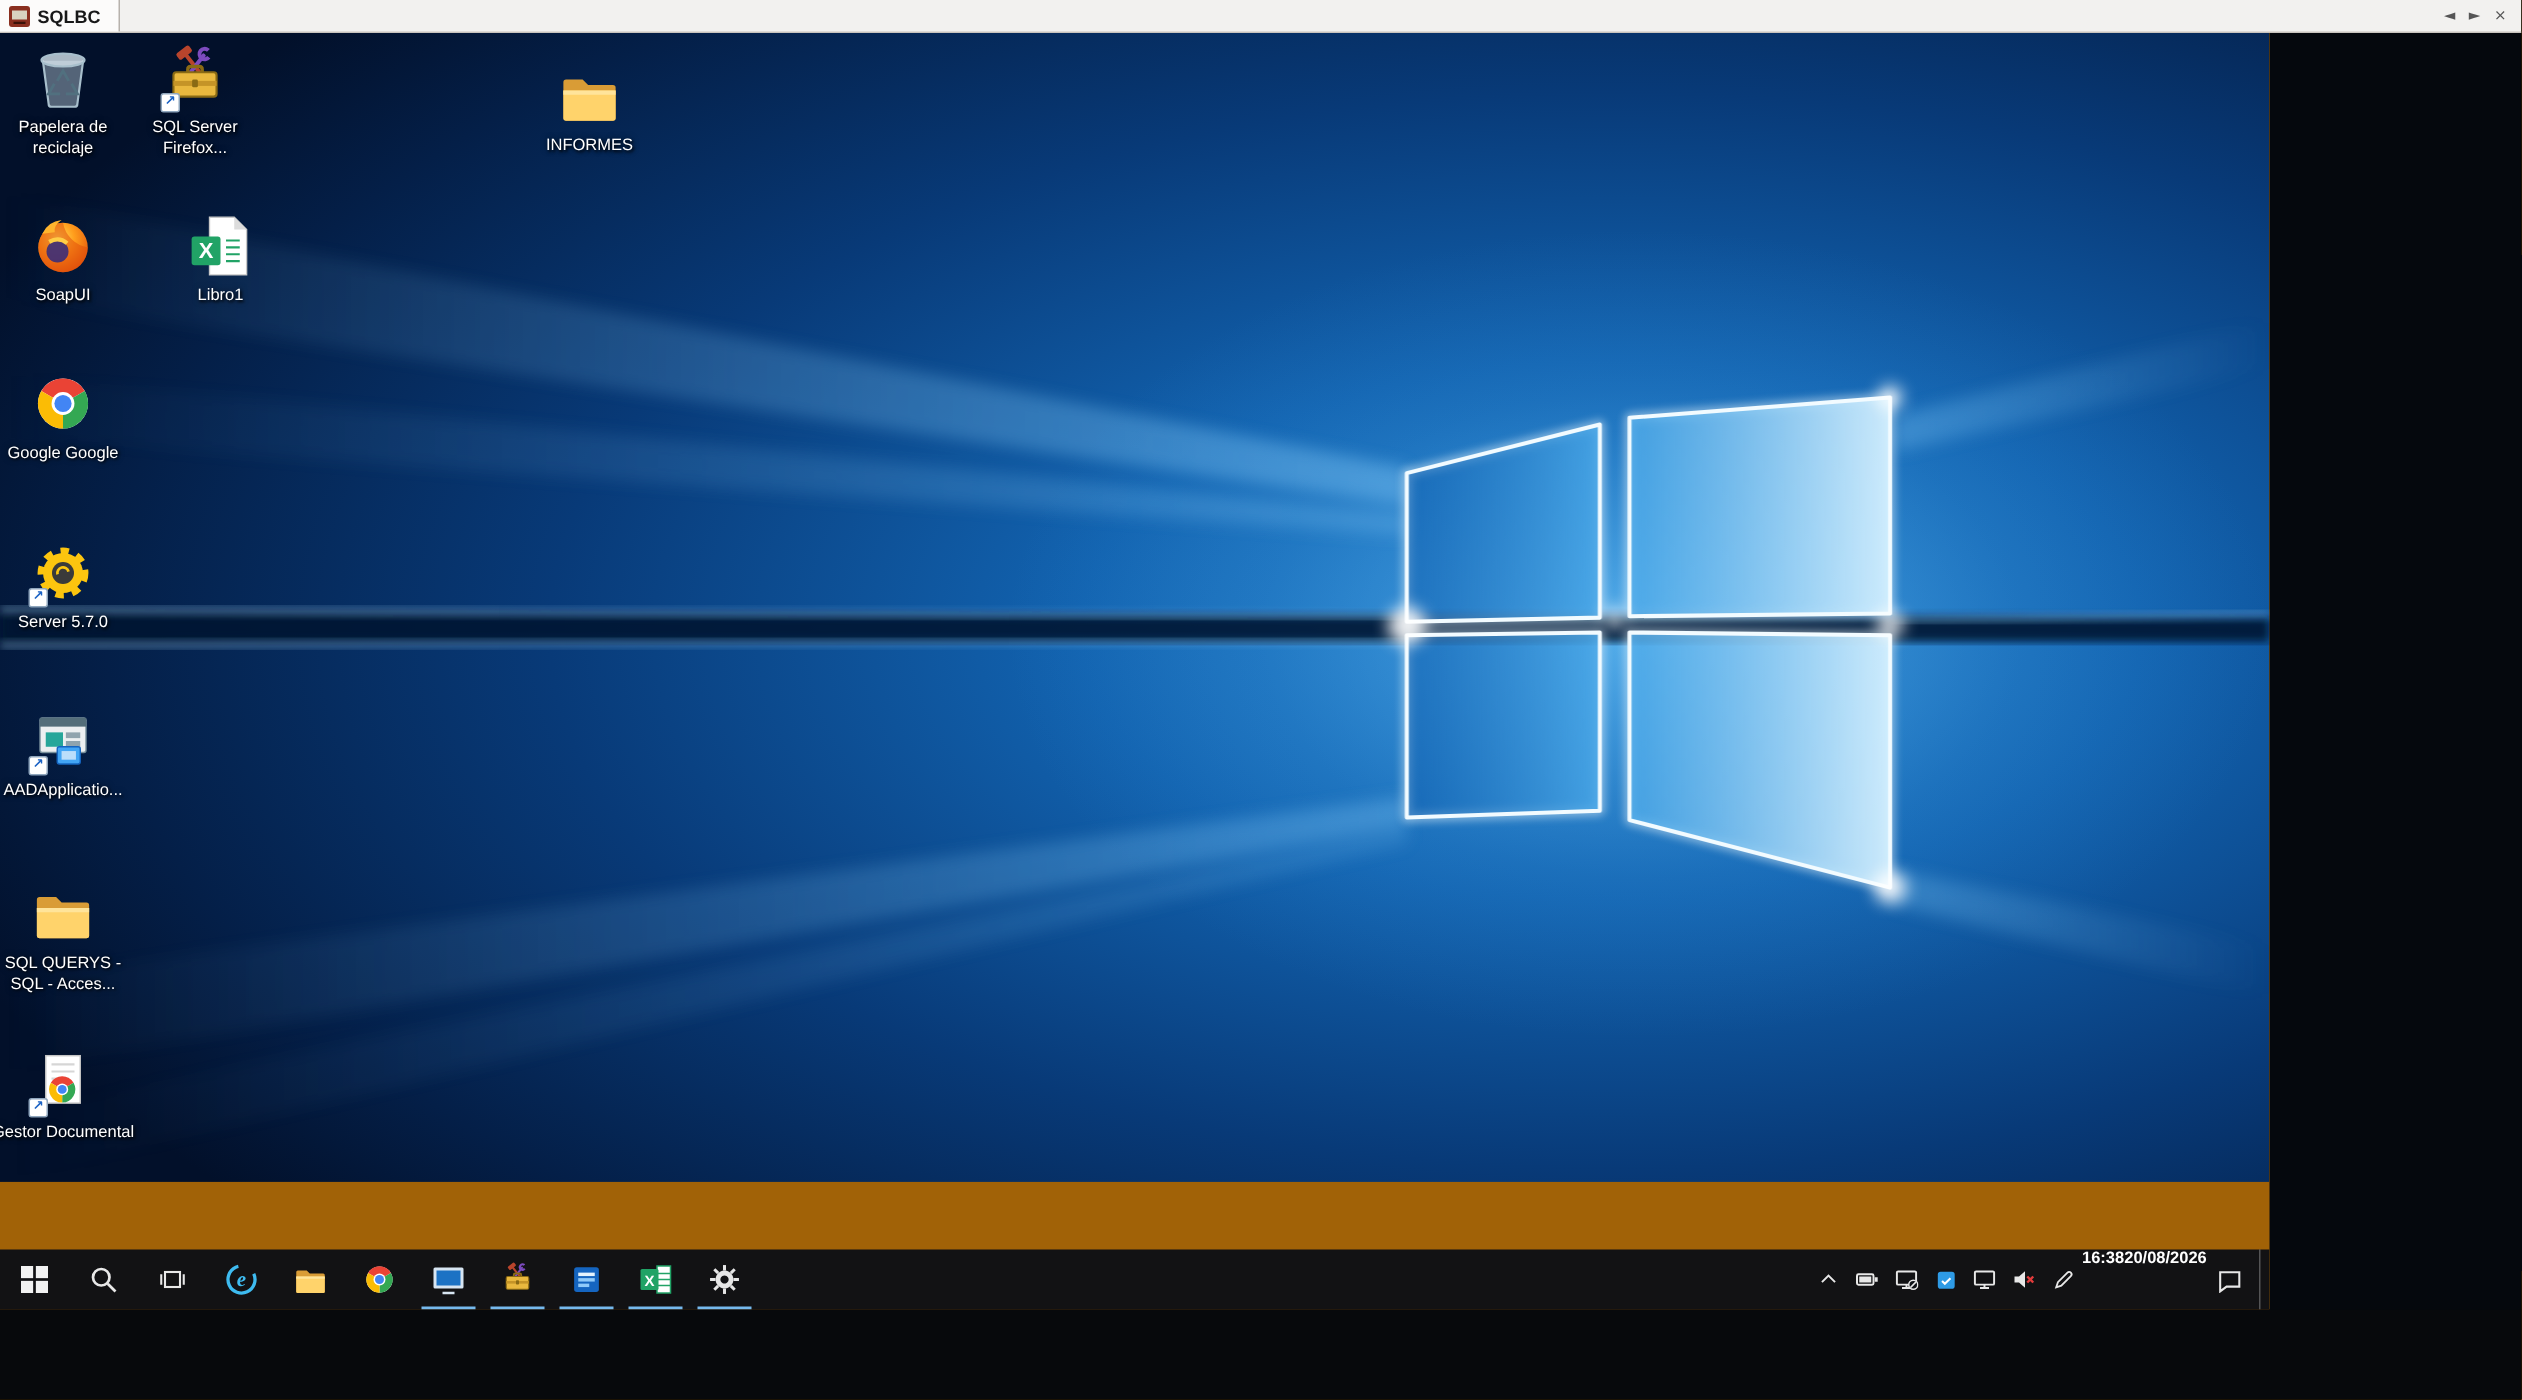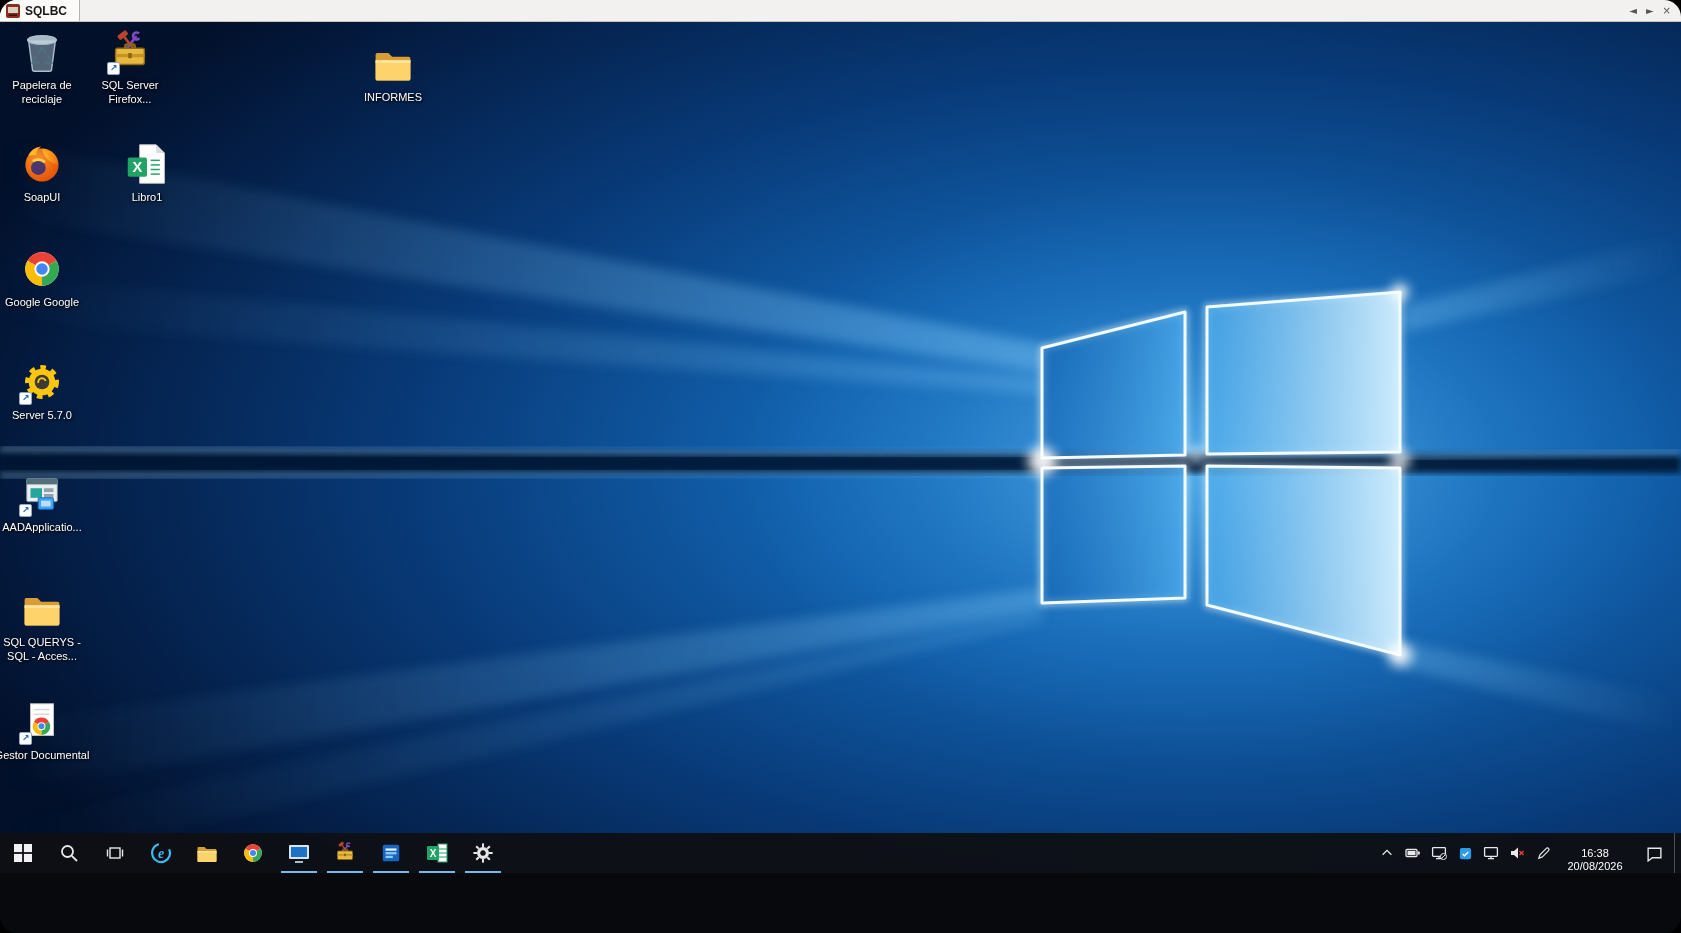--- a/index.html
+++ b/index.html
@@ -1,50 +1,50 @@
 <!DOCTYPE html>
 <html><head>
 <meta charset="utf-8">
 <style>
   * { box-sizing: border-box; margin: 0; padding: 0; }
   html, body { width: 1681px; height: 933px; background: #000; font-family: "Liberation Sans", sans-serif; }
-  .stage { position: relative; width: 1681px; height: 933px; overflow: hidden; background: #05080d; border-radius: 17px; }
+  .stage { position: relative; width: 1681px; height: 933px; overflow: hidden; background: #05080d; }
 
   
   .tabbar { position: absolute; top: 0; left: 0; width: 100%; height: 22px; background: #f2f1ef;
             border-bottom: 1px solid #c9c4be; display: flex; align-items: stretch; z-index: 40; }
   .tab { display: flex; align-items: center; gap: 5px; padding: 0 12px 0 6px; background: #fcfbfa;
          border-right: 1px solid #b7b2ac; font-size: 12px; font-weight: 700; color: #181818; }
   .tab-ico { display: flex; align-items: center; }
   .tabbar-controls { margin-left: auto; display: flex; align-items: center; gap: 9px; padding-right: 10px;
                      color: #555; font-size: 10px; font-family: "DejaVu Sans", sans-serif; }
   .tc-btn { line-height: 1; cursor: default; }
 
   
-  .desktop { position: absolute; top: 22px; left: 0; width: 1681px; height: 851px; overflow: hidden; background: #a16207; }
+  .desktop { position: absolute; top: 22px; left: 0; width: 1513px; height: 851px; overflow: hidden; background: #a16207; }
   .wallpaper { position: absolute; inset: 0; display: block; }
 
   
   .dicon { position: absolute; width: 96px; display: flex; flex-direction: column; align-items: center; gap: 2px; cursor: default; z-index: 5; }
   .dicon .art { width: 48px; height: 48px; position: relative; display: flex; align-items: center; justify-content: center; }
   .dicon .lbl { font-size: 11px; color: #fff; text-align: center; line-height: 1.3; max-width: 96px;
                 text-shadow: 1px 1px 2px rgba(0,0,0,.95), 0 0 4px rgba(0,0,0,.7); }
   .sc { position: absolute; left: 1px; bottom: 1px; width: 13px; height: 13px; background: #fff;
         border: 1px solid #8fa6bd; border-radius: 2px; display: flex; align-items: center; justify-content: center; }
   .sc::before { content: "\2197"; font-size: 9px; font-weight: bold; color: #1b62c4; font-family: "DejaVu Sans", sans-serif; line-height: 1; }
 
   
   .taskbar { position: absolute; left: 0; bottom: 0; width: 100%; height: 40px; background: rgba(13,16,21,.97);
              display: flex; align-items: stretch; z-index: 20; }
   .tb-btn { width: 46px; display: flex; align-items: center; justify-content: center; position: relative; cursor: default; }
   .uline { position: absolute; left: 5px; right: 5px; bottom: 0; height: 2px; background: #76b9ed; }
   .tb-right { margin-left: auto; display: flex; align-items: stretch; }
   .tray-icon { width: 26px; display: flex; align-items: center; justify-content: center; cursor: default; }
-  .clock { width: 78px; display: flex; flex-direction: column; justify-content: flex-end; text-align: center;
-           color: #fff; font-size: 11px; line-height: 13px; cursor: default; }
+  .clock { width: 78px; display: flex; justify-content: flex-start; text-align: center;
+           color: #fff; font-size: 11px; line-height: 13px; cursor: default; font-weight: bold; }
   .action-center { width: 40px; display: flex; align-items: center; justify-content: center; cursor: default; }
   .show-desktop { width: 7px; border-left: 1px solid rgba(255,255,255,.28); cursor: default; }
 
   
   .filler { position: absolute; top: 873px; left: 0; width: 100%; height: 60px; background: #07090c; }
 </style>
 </head>
 <body>
 
 <svg width="0" height="0" style="position:absolute" aria-hidden="true">

